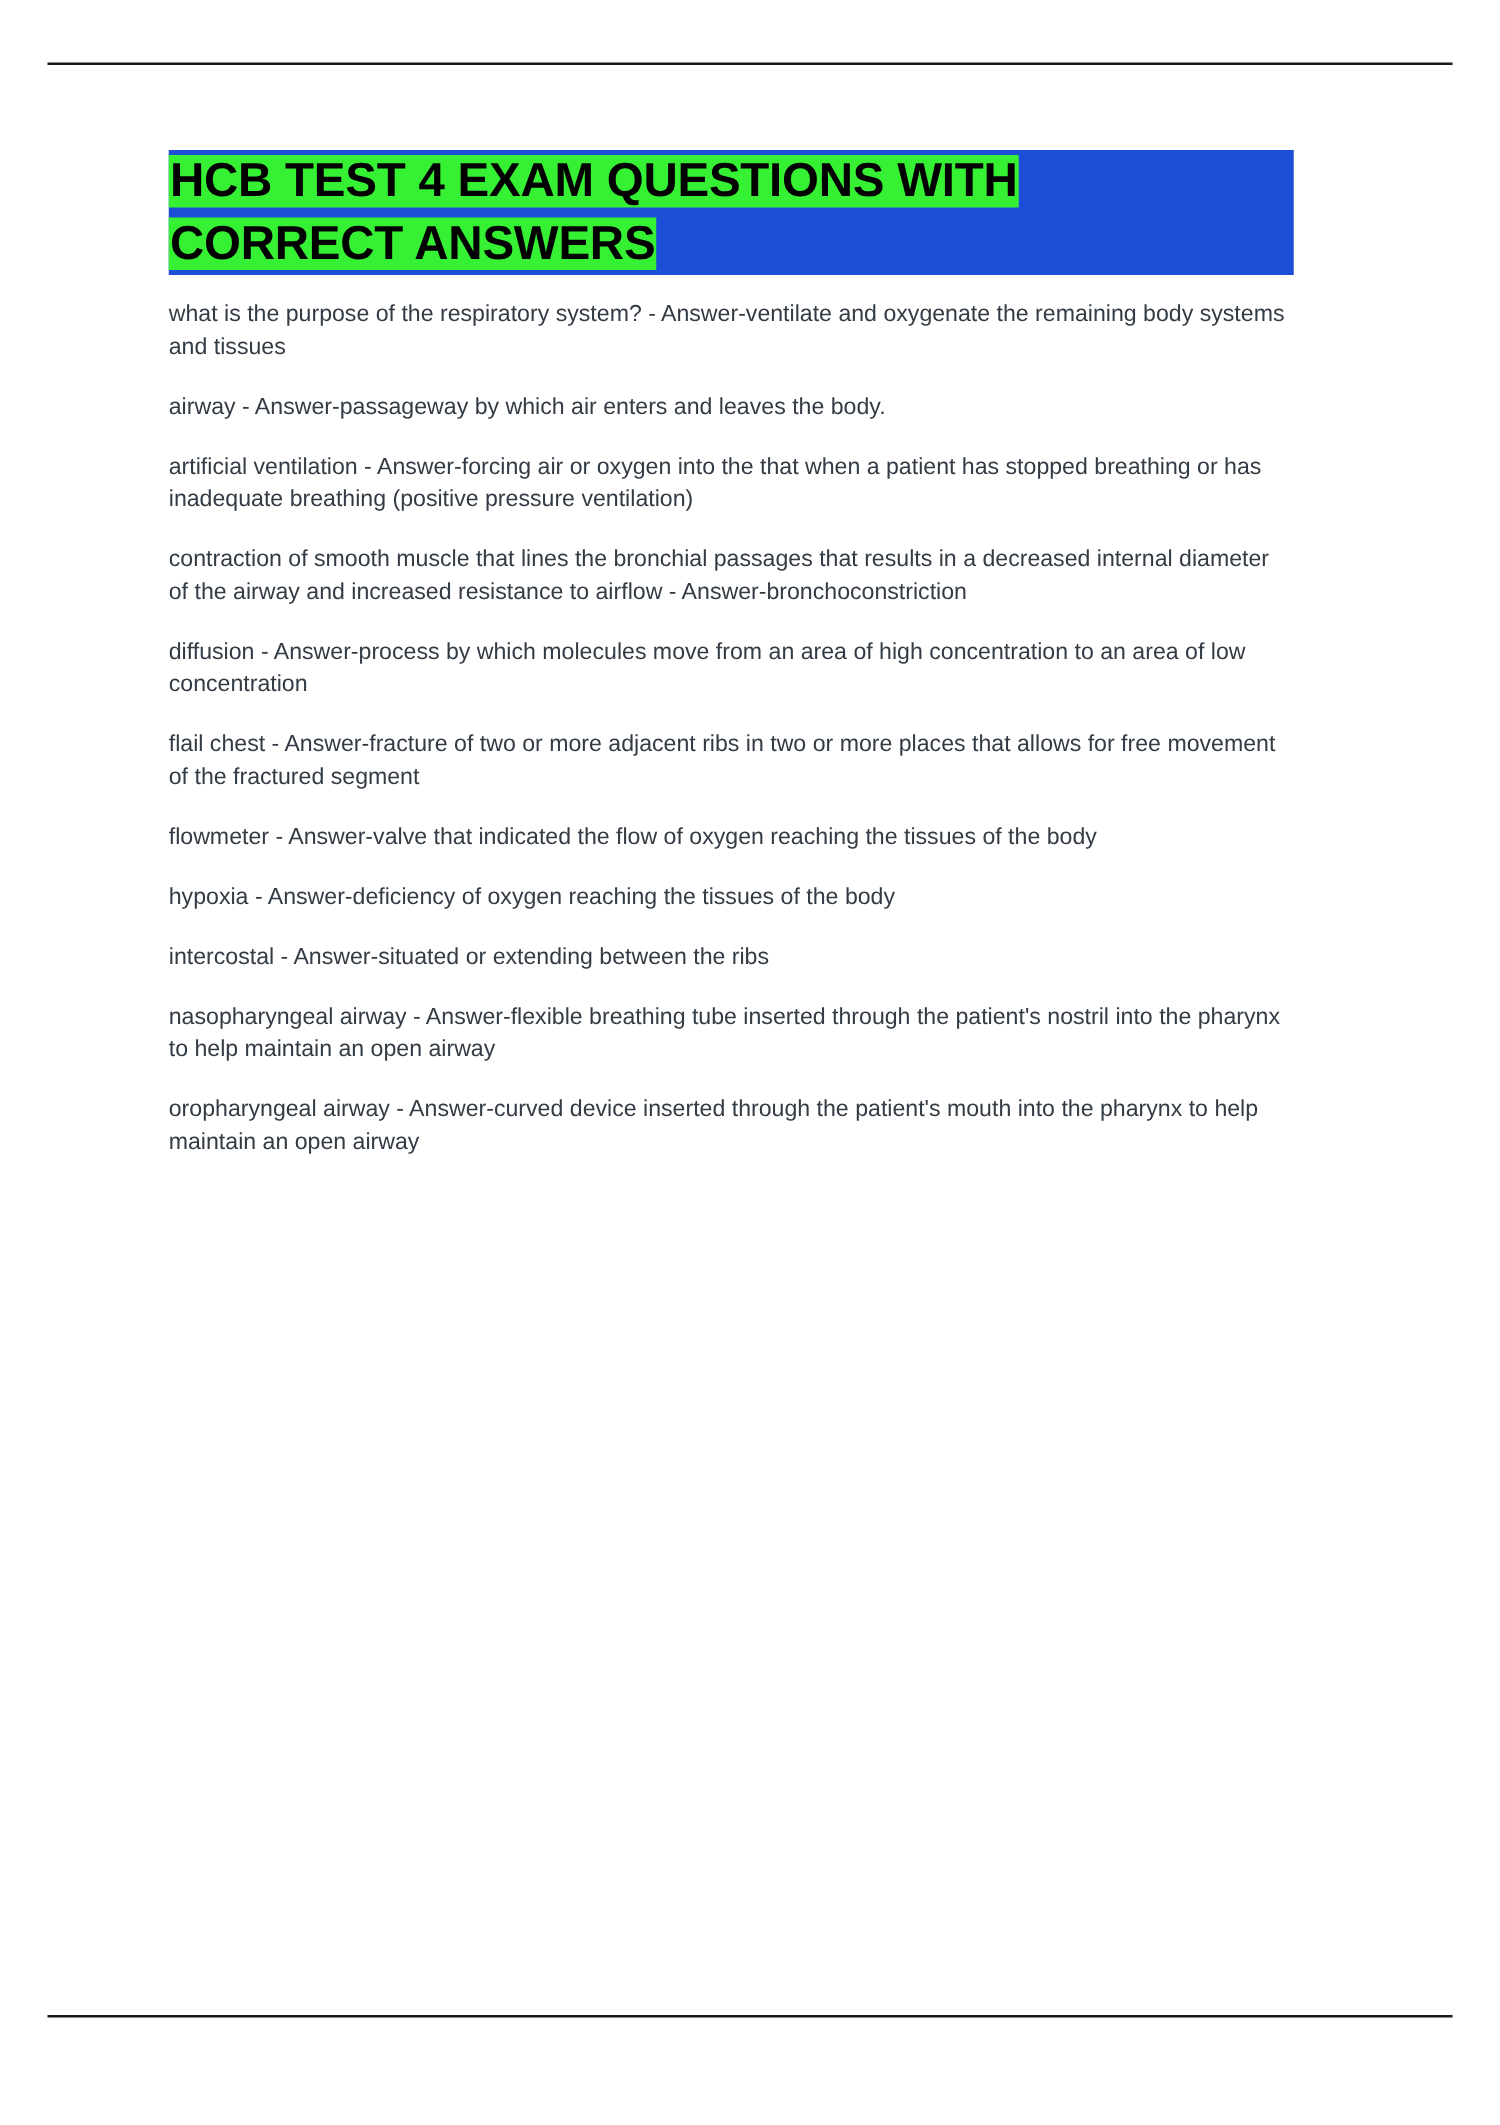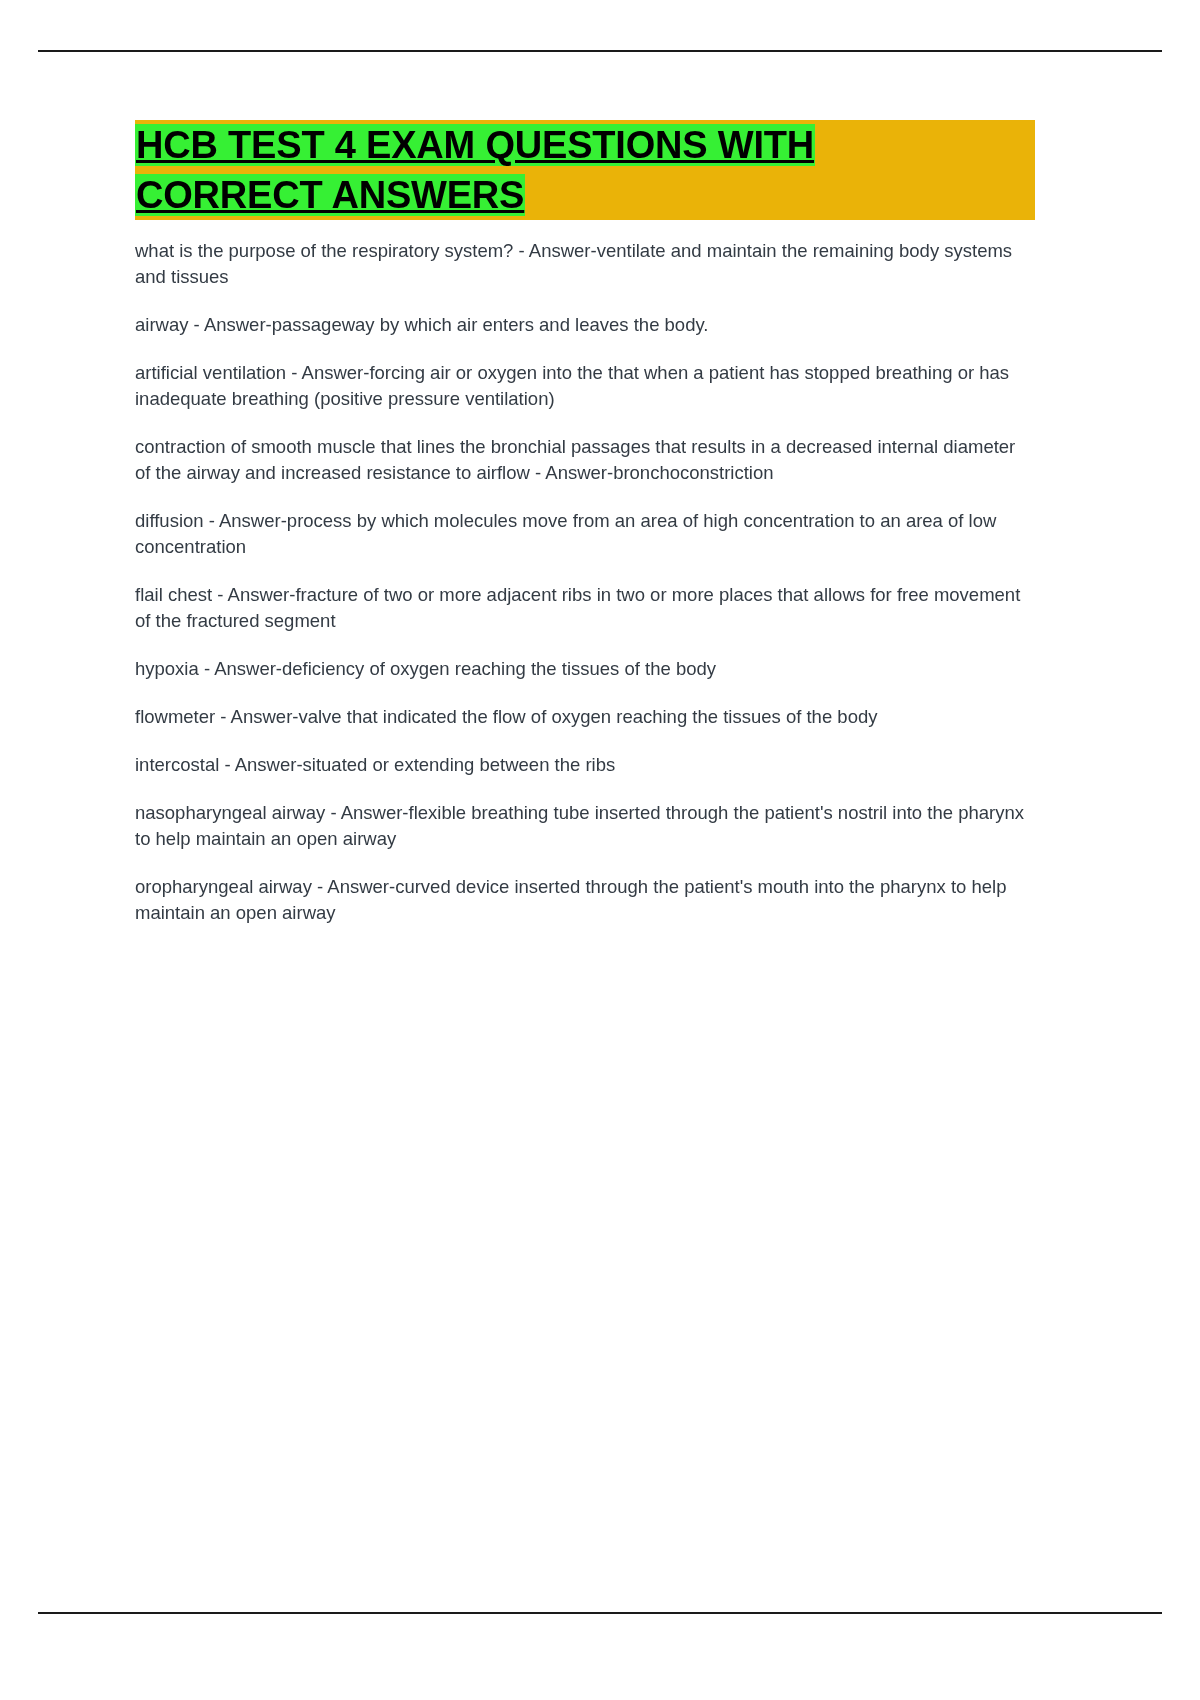--- a/index.html
+++ b/index.html
@@ -33,25 +33,24 @@
   .rule-bottom { top: 1612px; }
 
   .content {
     position: absolute;
     left: 135px;
     top: 120px;
     width: 900px;
   }
 
   .title-wrap {
-    background: #eab308;
+    background: #1d4ed8;
     padding: 0;
     margin: 0 0 14px 0;
     width: 900px;
-    text-decoration: underline;
   }
   .title {
     margin: 0;
     font-size: 38px;
     line-height: 50px;
     font-weight: bold;
     color: #000000;
     letter-spacing: -0.2px;
   }
   .title span.hl {
@@ -80,28 +79,28 @@
 
   <div class="rule rule-top"></div>
 
   <div class="content">
 
     <div class="title-wrap">
       <h1 class="title"><span class="hl">HCB TEST 4 EXAM QUESTIONS WITH</span><br><span class="hl">CORRECT ANSWERS</span></h1>
     </div>
 
     <div class="entries">
-      <p class="entry">what is the purpose of the respiratory system? - Answer-ventilate and maintain the remaining body systems and tissues</p>
+      <p class="entry">what is the purpose of the respiratory system? - Answer-ventilate and oxygenate the remaining body systems and tissues</p>
       <p class="entry">airway - Answer-passageway by which air enters and leaves the body.</p>
       <p class="entry">artificial ventilation - Answer-forcing air or oxygen into the that when a patient has stopped breathing or has inadequate breathing (positive pressure ventilation)</p>
       <p class="entry">contraction of smooth muscle that lines the bronchial passages that results in a decreased internal diameter of the airway and increased resistance to airflow - Answer-bronchoconstriction</p>
       <p class="entry">diffusion - Answer-process by which molecules move from an area of high concentration to an area of low concentration</p>
       <p class="entry">flail chest - Answer-fracture of two or more adjacent ribs in two or more places that allows for free movement of the fractured segment</p>
+      <p class="entry">flowmeter - Answer-valve that indicated the flow of oxygen reaching the tissues of the body</p>
       <p class="entry">hypoxia - Answer-deficiency of oxygen reaching the tissues of the body</p>
-      <p class="entry">flowmeter - Answer-valve that indicated the flow of oxygen reaching the tissues of the body</p>
       <p class="entry">intercostal - Answer-situated or extending between the ribs</p>
       <p class="entry">nasopharyngeal airway - Answer-flexible breathing tube inserted through the patient's nostril into the pharynx to help maintain an open airway</p>
       <p class="entry">oropharyngeal airway - Answer-curved device inserted through the patient's mouth into the pharynx to help maintain an open airway</p>
     </div>
 
   </div>
 
   <div class="rule rule-bottom"></div>
 
 </div>

